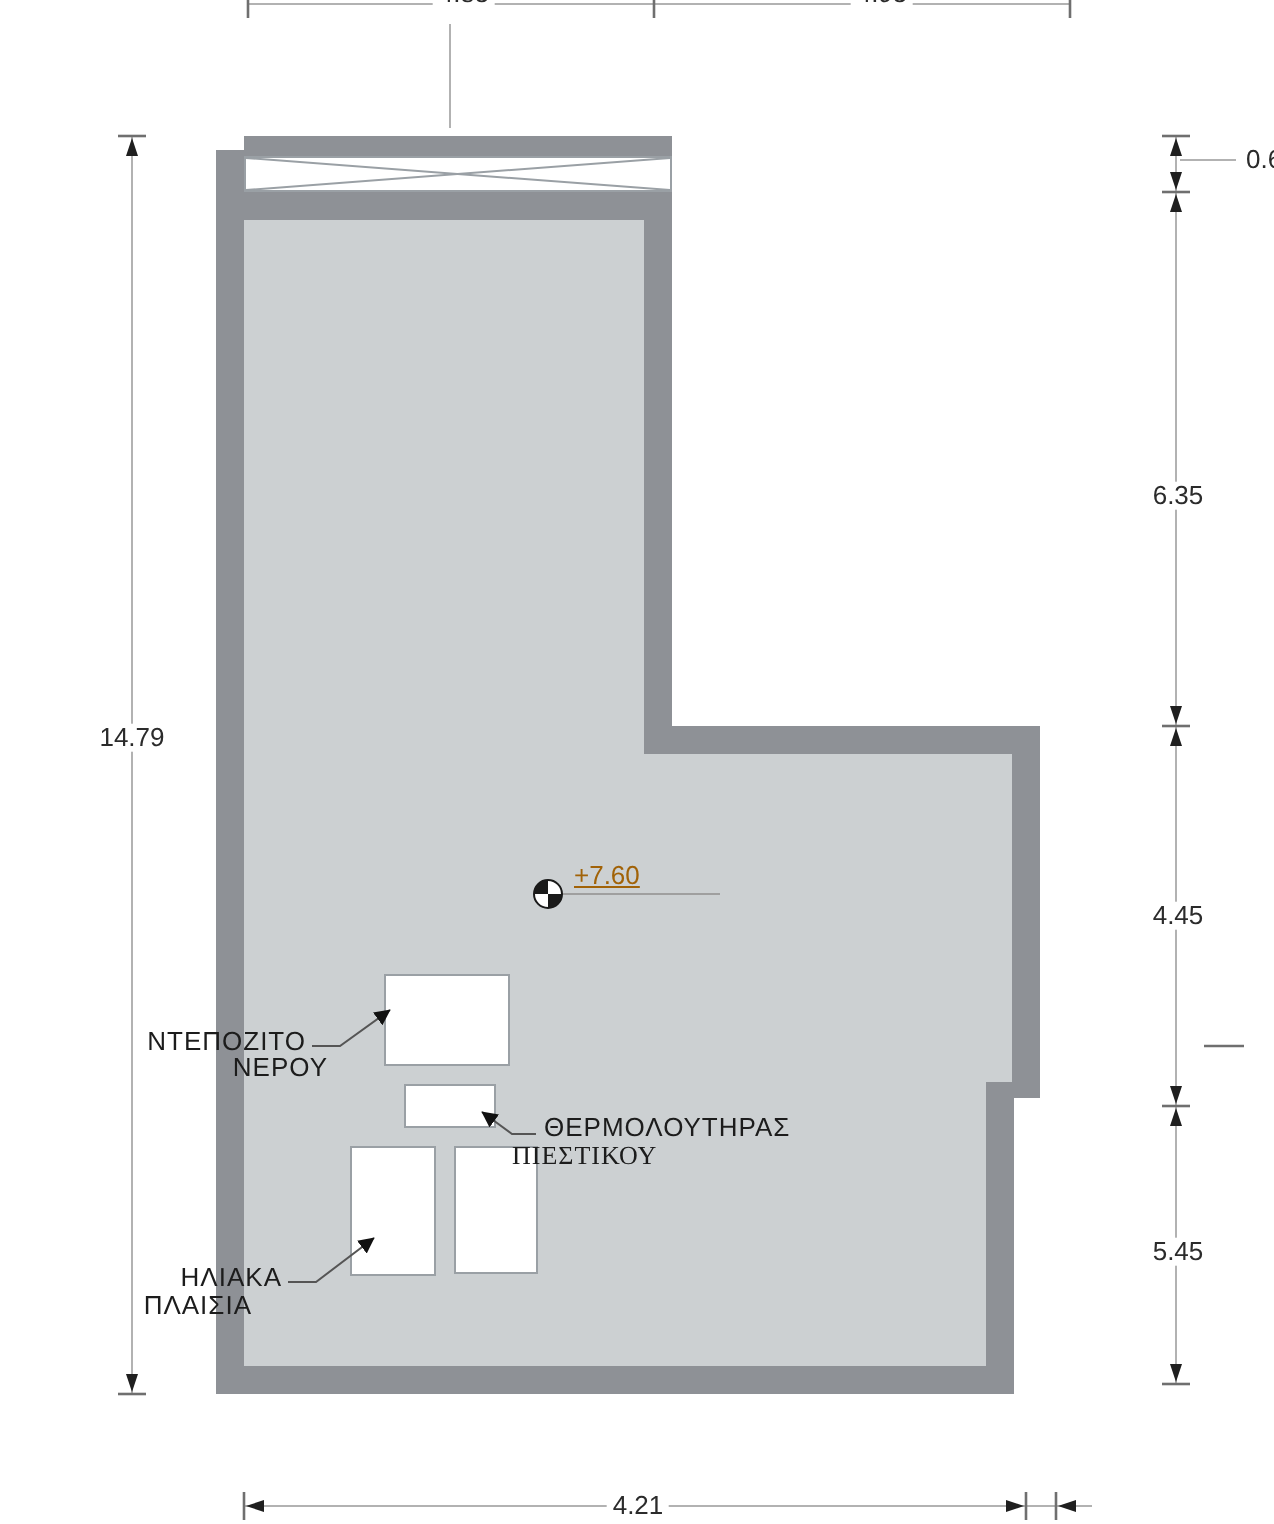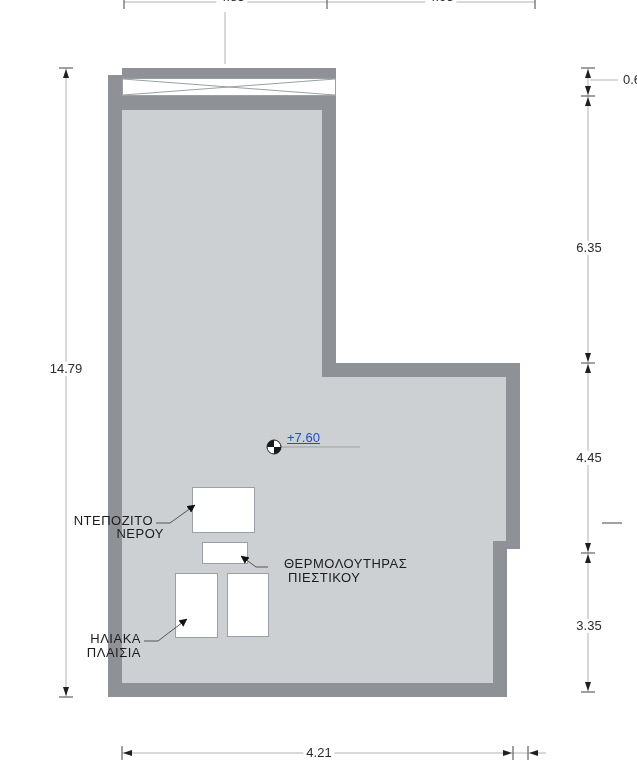--- a/index.html
+++ b/index.html
@@ -14,21 +14,21 @@
   .dimline{stroke:#b2b2b2;stroke-width:1;}
   .tick{stroke:#6f6f6f;stroke-width:1.3;}
   .dimarrow{fill:#1f1f1f;}
   .leader{stroke:#555;stroke-width:1;fill:none;}
   .lvline{stroke:#9f9f9f;stroke-width:1;}
   .t{position:absolute;white-space:nowrap;}
   .dim{font-size:13px;color:#2b2b2b;background:#fff;padding:0 3px;line-height:1.1;
        transform:translate(-50%,-50%);}
   .dimL{font-size:13px;color:#2b2b2b;background:#fff;padding:0 2px;line-height:1.1;
         transform:translate(0,-50%);}
-  .lvl{font-size:13px;color:#1d4ed8;line-height:1;text-decoration:underline;}
+  .lvl{font-size:13px;color:#a16207;line-height:1;text-decoration:underline;}
   .lbl{font-size:13px;color:#1c1c1c;letter-spacing:.5px;line-height:1;}
   .lblR{transform:translateX(-100%);}
 </style>
 </head>
 <body>
 
 <div class="stage">
 
   <svg width="637" height="762" viewBox="0 0 637 762">
     <defs>
@@ -118,30 +118,30 @@
       <line class="tick" x1="124" y1="0" x2="124" y2="9"></line>
       <line class="tick" x1="327" y1="0" x2="327" y2="9"></line>
       <line class="tick" x1="535" y1="0" x2="535" y2="9"></line>
       <line class="dimline" x1="225" y1="12" x2="225" y2="64"></line>
     </g>
   </svg>
 
   <div class="t dim" style="left:66px;top:369px;">14.79</div>
   <div class="t dim" style="left:589px;top:248px;">6.35</div>
   <div class="t dim" style="left:589px;top:458px;">4.45</div>
-  <div class="t dim" style="left:589px;top:626px;">3.35</div>
+  <div class="t dim" style="left:589px;top:626px;">5.45</div>
   <div class="t dim" style="left:319px;top:753px;">4.21</div>
   <div class="t dimL" style="left:621px;top:80px;">0.6</div>
   <div class="t dim" style="left:232px;top:-3px;">4.85</div>
   <div class="t dim" style="left:441px;top:-3px;">4.95</div>
 
   <div class="t lvl" style="left:287px;top:431px;">+7.60</div>
 
   <div class="t lbl lblR" style="left:153px;top:514px;">ΝΤΕΠΟΖΙΤΟ</div>
   <div class="t lbl lblR" style="left:164px;top:527px;">ΝΕΡΟΥ</div>
 
-  <div class="t lbl" style="left:284px;top:557px;">ΘΕΡΜΟΛΟΥΤΗΡΑΣ</div>
-  <div class="t lbl" style="left:288px;top:571px;">ΠΙΕΣΤΙΚΟΥ</div>
+  <div class="t lbl" style="left:272px;top:557px;">ΘΕΡΜΟΛΟΥΤΗΡΑΣ</div>
+  <div class="t lbl" style="left:256px;top:571px;font-family:Liberation Serif, serif;">ΠΙΕΣΤΙΚΟΥ</div>
 
   <div class="t lbl lblR" style="left:141px;top:632px;text-align:center;">ΗΛΙΑΚΑ</div>
-  <div class="t lbl lblR" style="left:141px;top:646px;">ΠΛΑΙΣΙΑ</div>
+  <div class="t lbl lblR" style="left:126px;top:646px;">ΠΛΑΙΣΙΑ</div>
 
 </div>
 
 </body></html>

